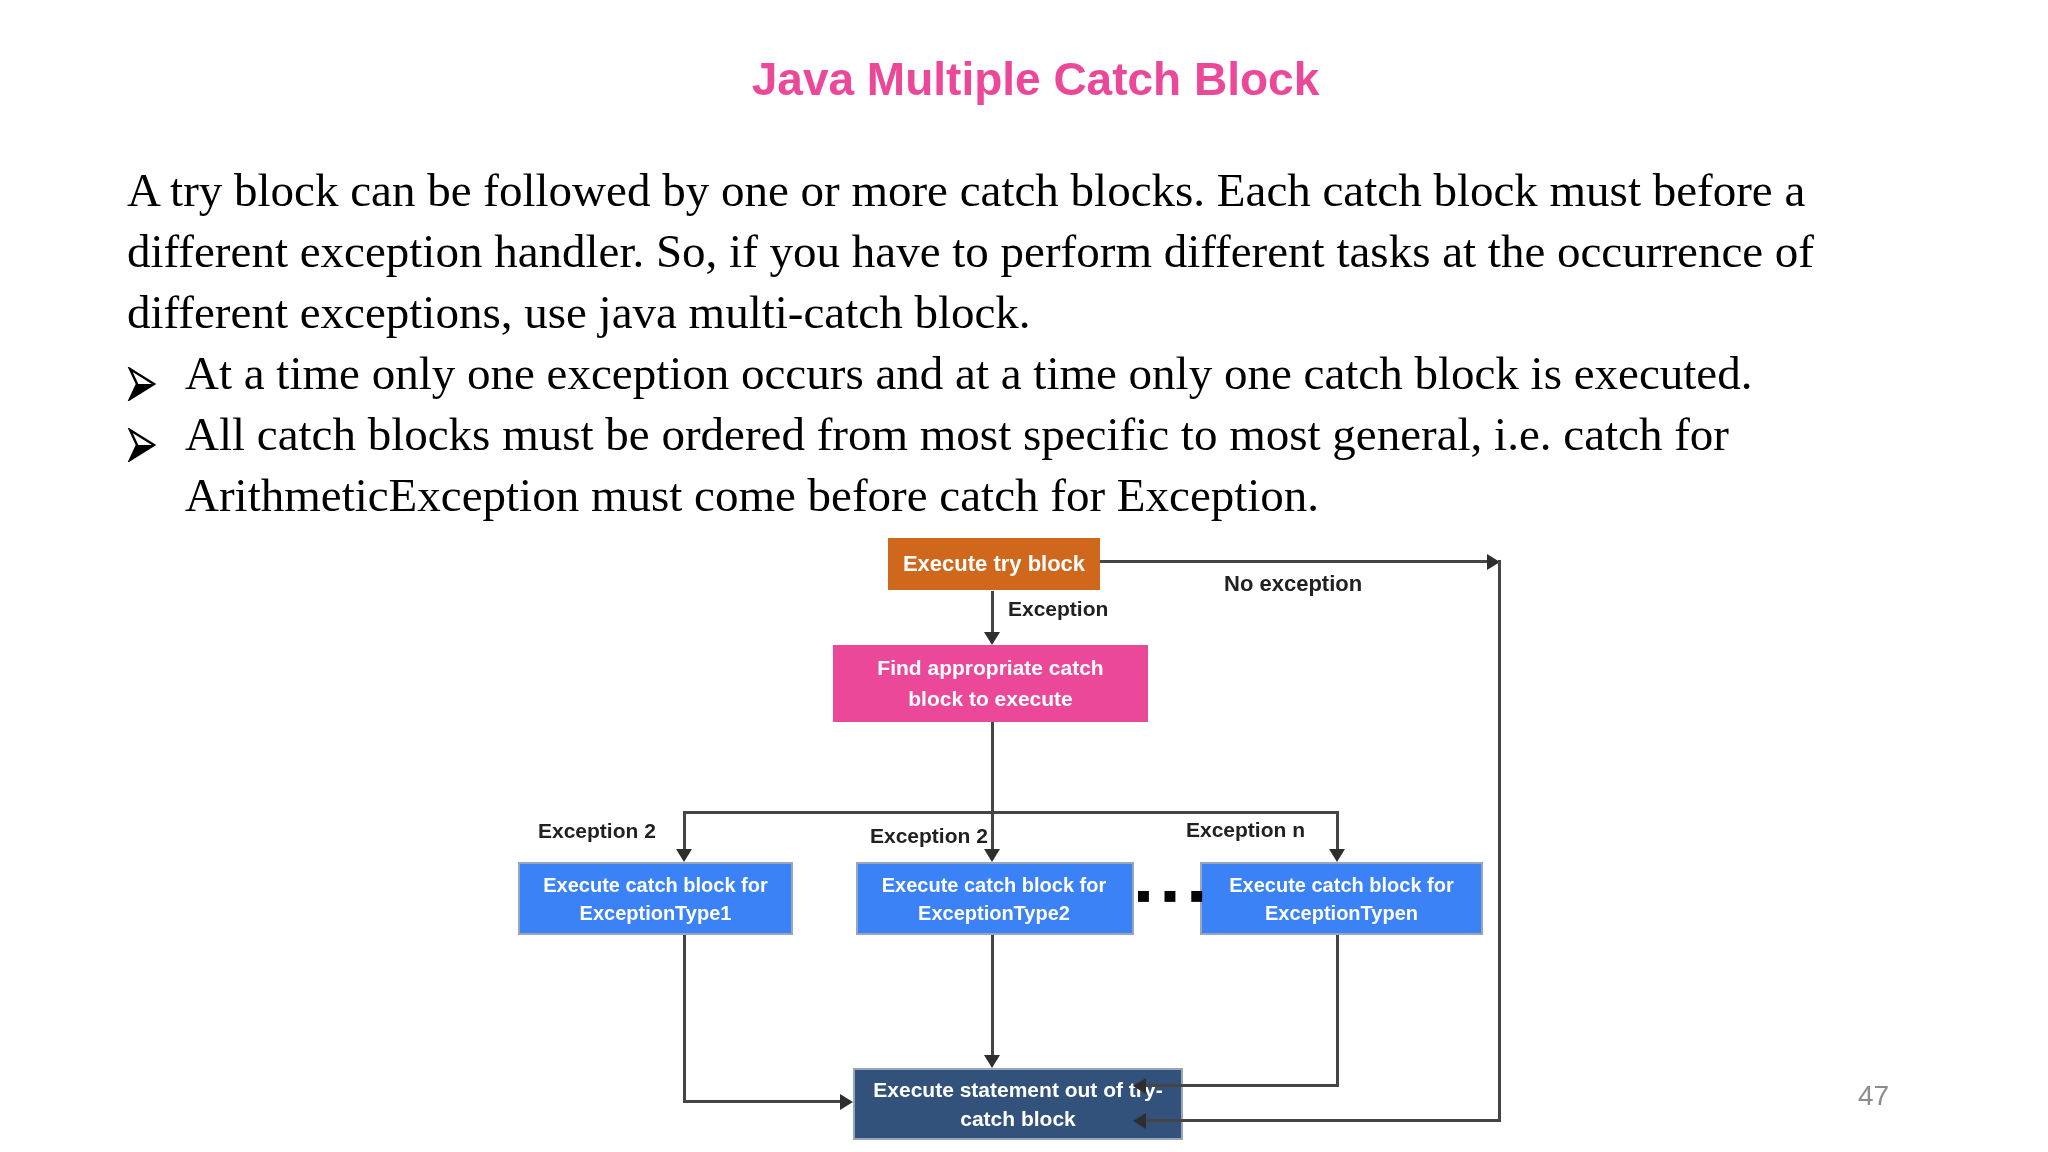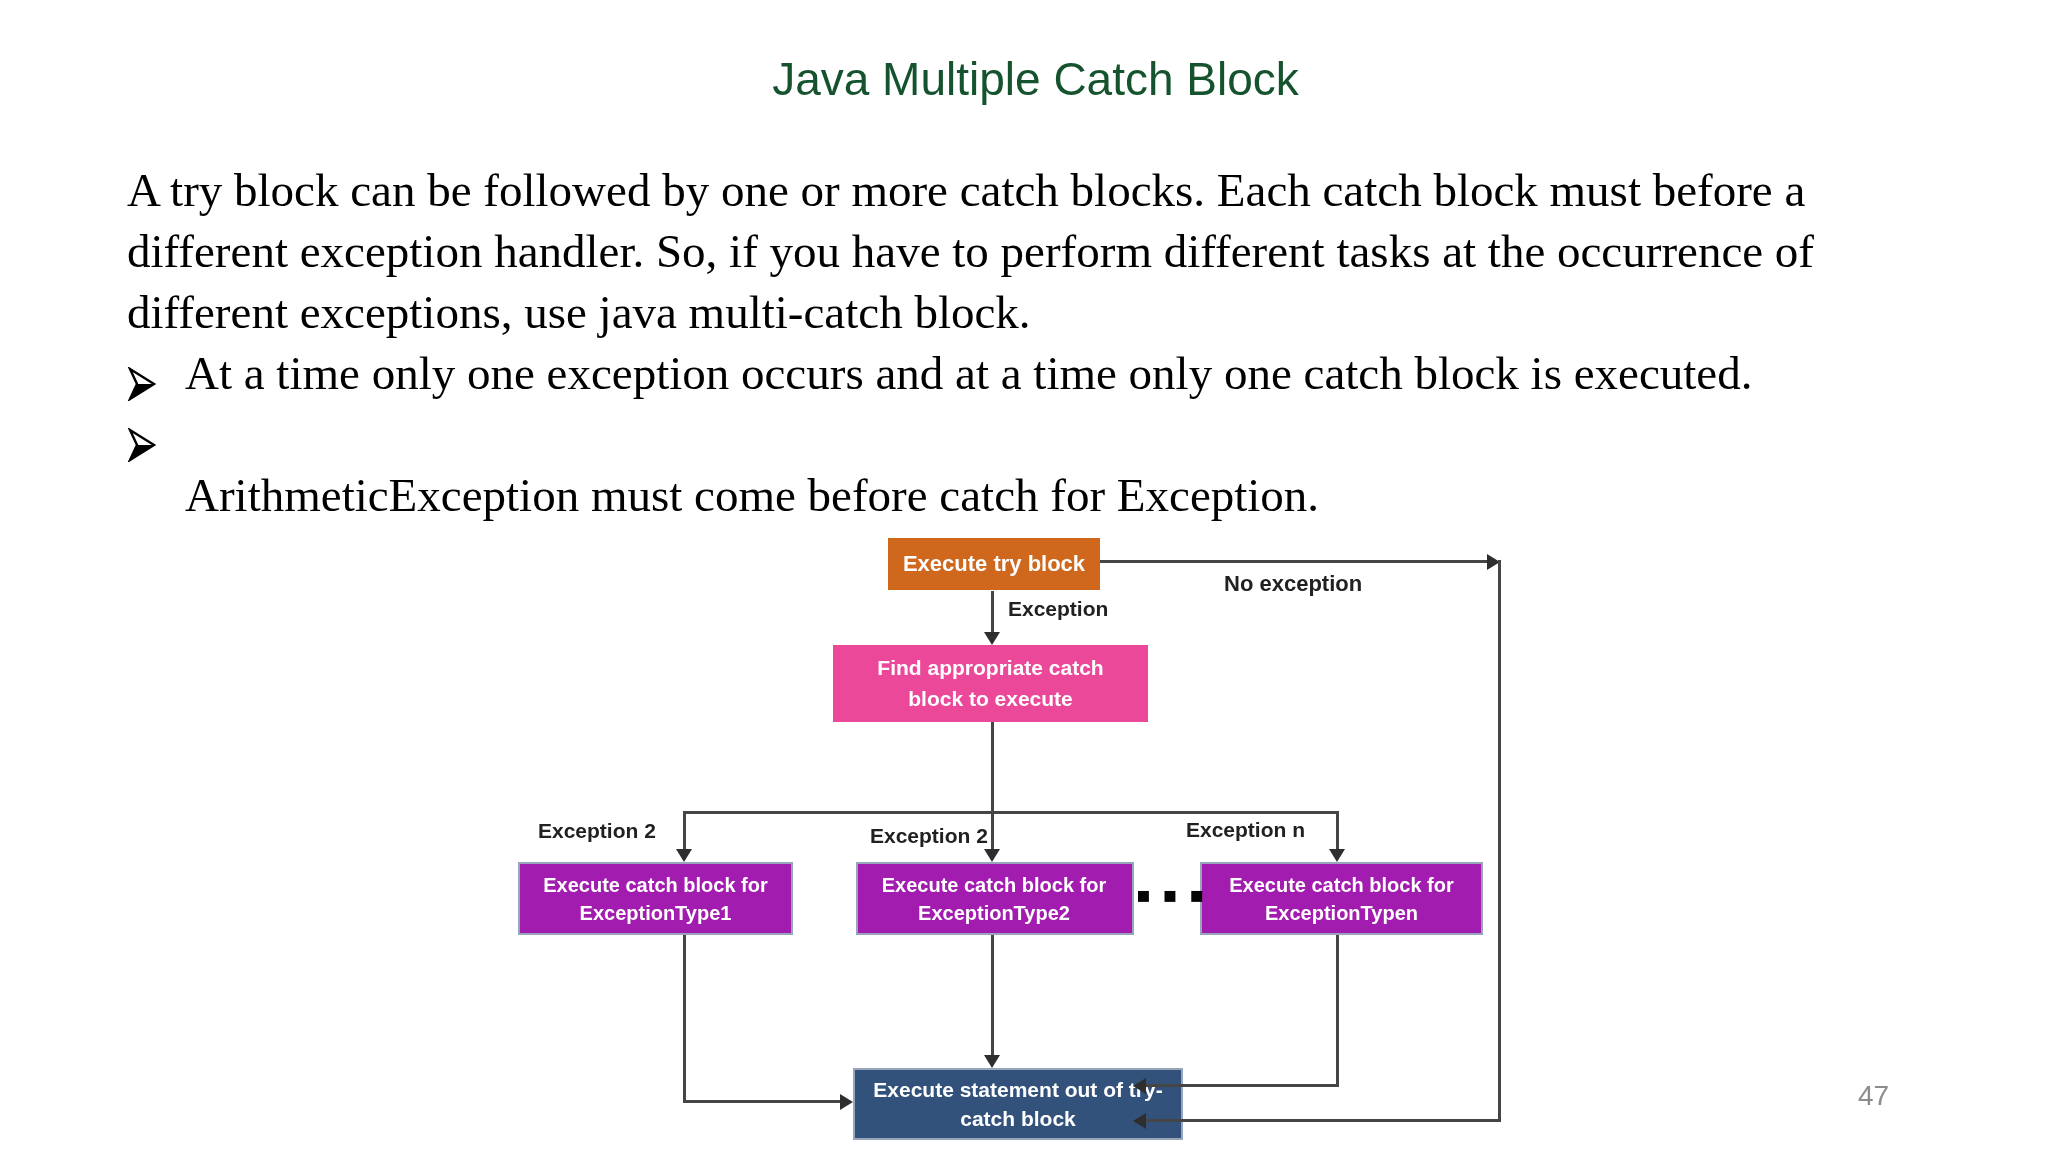--- a/index.html
+++ b/index.html
@@ -13,22 +13,22 @@
   }
 
   
   .title {
     position: absolute;
     left: 0; right: 0;
     top: 52px;
     text-align: center;
     font-family: "Liberation Sans", sans-serif;
     font-size: 46px;
-    font-weight: 400;
-    color: #14532d;
+    font-weight: 700;
+    color: #ec4899;
     letter-spacing: 0px;
     padding-left: 23px;
   }
 
   
   .body-text {
     position: absolute;
     left: 127px;
     top: 160px;
     width: 1820px;
@@ -56,21 +56,21 @@
     display: flex;
     align-items: center;
     justify-content: center;
     text-align: center;
     color: #ffffff;
     font-family: "Liberation Sans", sans-serif;
     font-weight: 700;
   }
   .fc-orange { background: #cf671d; font-size: 22px; }
   .fc-green  { background: #ec4899; font-size: 21px; line-height: 1.45; padding: 16px 28px; }
-  .fc-navy   { background: #a21caf; border: 2px solid #97a6ba; font-size: 20px; line-height: 1.4; padding: 0 8px; }
+  .fc-navy   { background: #3b82f6; border: 2px solid #97a6ba; font-size: 20px; line-height: 1.4; padding: 0 8px; }
   .fc-navy-out { background: #33527b; border: 2px solid #97a6ba; font-size: 21px; line-height: 1.4; padding: 0 12px; }
 
   .fc-line { position: absolute; background: #454545; }
 
   .fc-arrow { position: absolute; width: 0; height: 0; }
   .arr-down  { border-left: 8px solid transparent; border-right: 8px solid transparent; border-top: 13px solid #2e2e2e; }
   .arr-right { border-top: 8px solid transparent; border-bottom: 8px solid transparent; border-left: 13px solid #2e2e2e; }
   .arr-left  { border-top: 8px solid transparent; border-bottom: 8px solid transparent; border-right: 13px solid #2e2e2e; }
 
   .fc-label {
@@ -122,20 +122,21 @@
       <span>At a time only one exception occurs and at a time only one catch block is executed.</span>
     </div>
 
     <div class="bullet">
       <span class="bullet-marker">
         <svg width="30" height="34" viewBox="0 0 30 34">
           <path d="M3 2 L27 17 L3 32 L10 17 Z" fill="#ffffff" stroke="#000000" stroke-width="2.4" stroke-linejoin="miter"></path>
           <path d="M3 32 L27 17 L10 17 Z" fill="#000000"></path>
         </svg>
       </span>
+      <span>All catch blocks must be ordered from most specific to most general, i.e. catch for</span>
     </div>
     <div class="bullet cont">
       <span>ArithmeticException must come before catch for Exception.</span>
     </div>
   </div>
 
   <div>
 
     <div class="fc-box fc-orange" style="left:888px; top:538px; width:212px; height:52px;">Execute try block</div>
 

